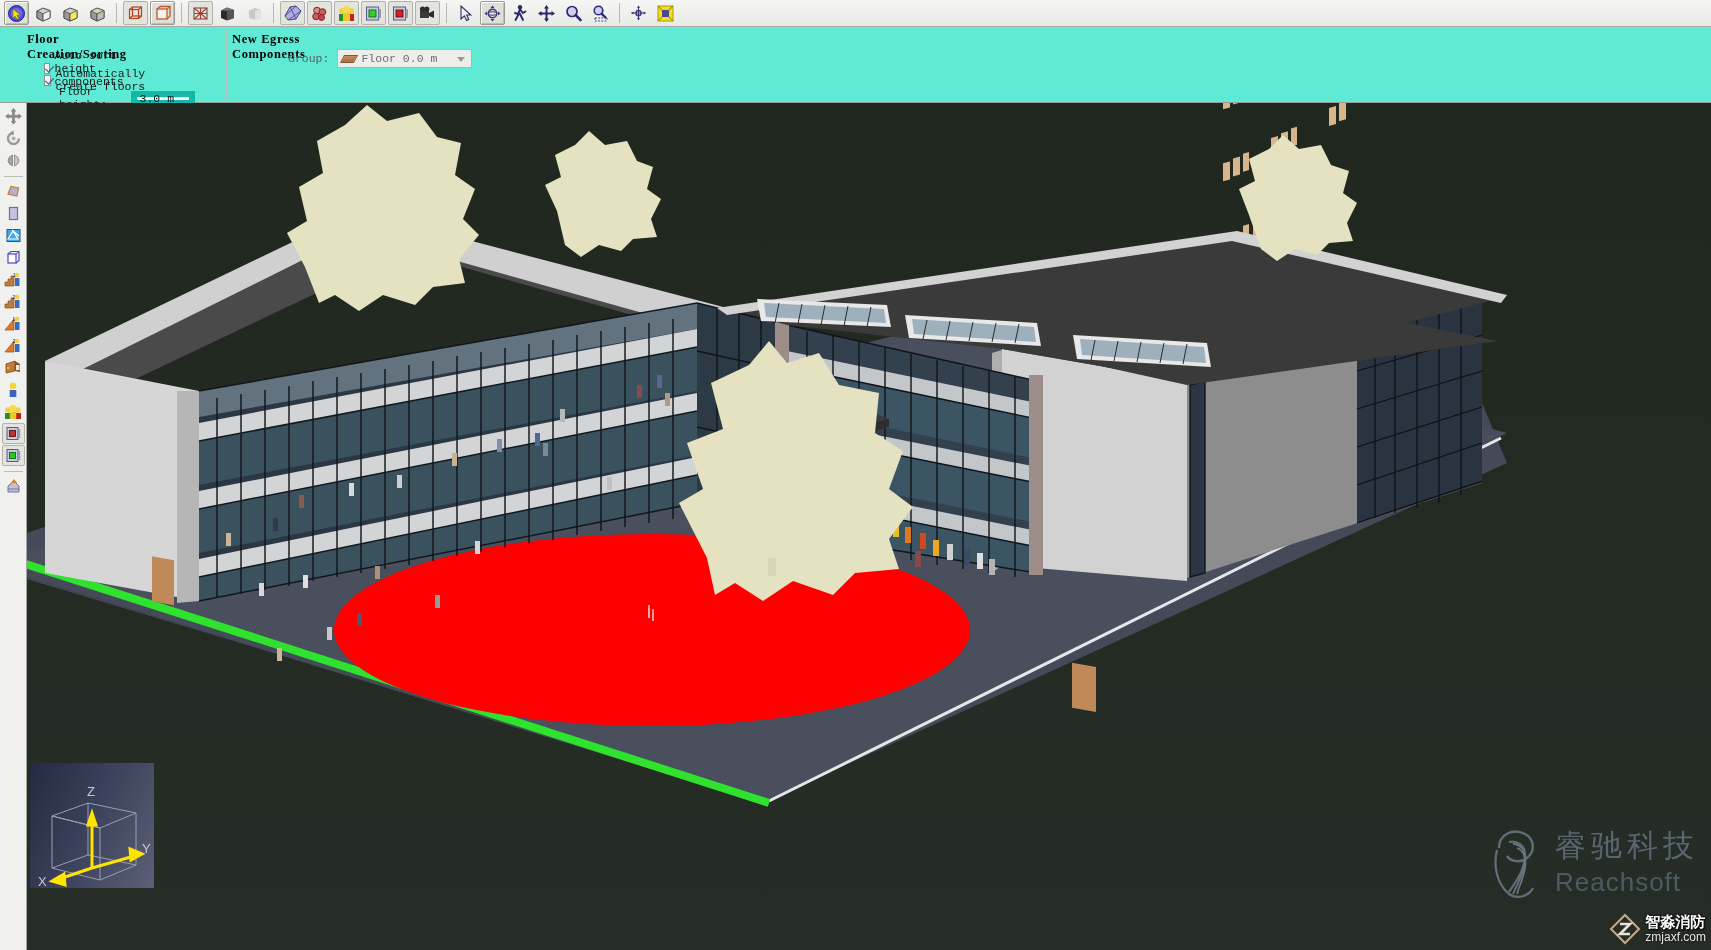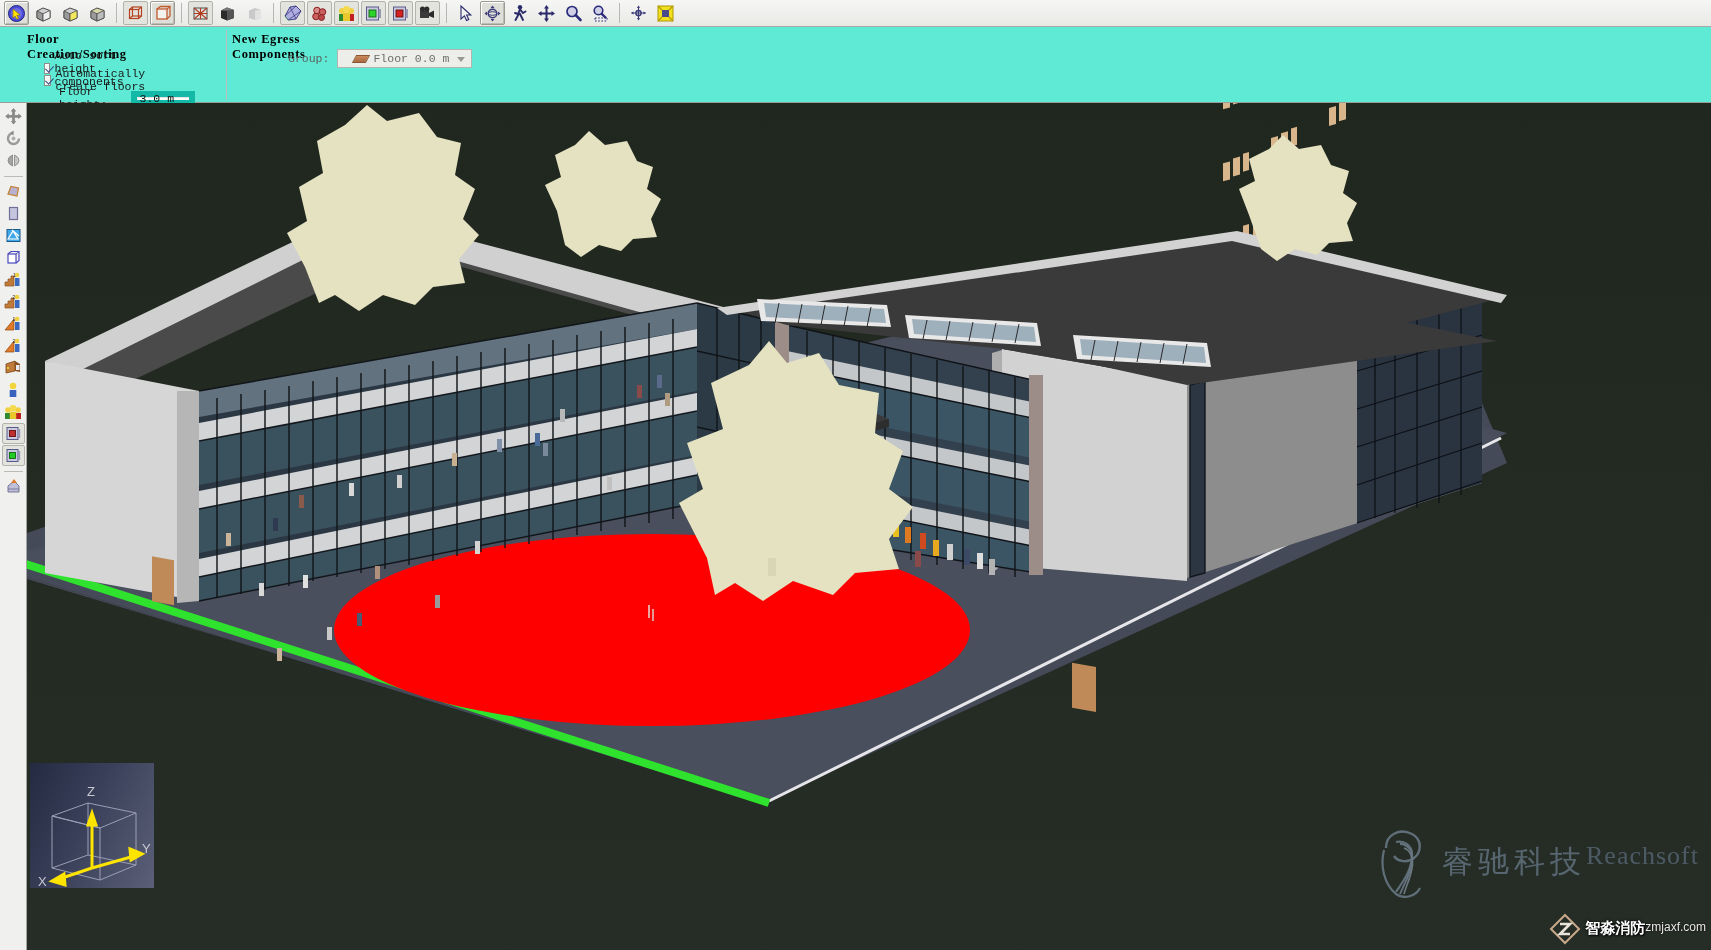--- a/index.html
+++ b/index.html
@@ -51,21 +51,21 @@
   .txtfield {
     background:#fff; border:6px solid #14b8a6; height:15px;
     font-family:"Liberation Mono", monospace; font-size:11.5px;
     padding:0 3px; display:flex; align-items:center; color:#111;
     box-shadow: inset 1px 1px 0 #e3e3e3;
   }
   .lbl-mono { font-family:"Liberation Mono", monospace; font-size:11.5px; color:#1a1a1a;}
   .combo {
     width:135px; height:19px; background:#ededea;
     border:1px solid #b4b4ae; display:flex; align-items:center;
-    padding-left:16px; gap:5px; color:#6e6e6e;
+    padding-left:4px; gap:5px; color:#6e6e6e;
     font-family:"Liberation Mono", monospace; font-size:11.5px;
     position:relative;
   }
   .combo .arrow {
     position:absolute; right:6px; top:7px;
     border-left:4px solid transparent; border-right:4px solid transparent;
     border-top:5px solid #9a9a95;
   }
   .floor-swatch { width:14px; height:8px; background:linear-gradient(#c98a5e,#a96a40);
     border:1px solid #8a5530; transform:skewX(-28deg); }
@@ -97,21 +97,21 @@
   }
   .axlabel { position:absolute; color:#c8c8d0; font-family:"Liberation Sans",sans-serif;
      font-size:13px; }
 
   
   #wm-reachsoft { position:absolute; right:12px; bottom:52px; display:flex;
     align-items:center; gap:10px; opacity:.55; }
   #wm-reachsoft .wm-cn { color:#7f95ad; font-size:31px; letter-spacing:5px;
     font-family:"DejaVu Sans", sans-serif; }
   #wm-reachsoft .wm-en { color:#6c8099; font-size:26px; letter-spacing:1px;
-    font-family:Liberation Serif, serif; }
+    font-family:Liberation Sans, sans-serif; }
   #wm-badge { position:absolute; right:5px; bottom:5px; display:flex; align-items:center; gap:4px; }
   #wm-badge .bd-cn { color:#fff; font-size:15px; font-weight:bold;
     font-family:"DejaVu Sans", sans-serif; text-shadow:0 0 3px #000,1px 1px 2px #000; }
   #wm-badge .bd-url { color:#e8e8e8; font-size:12px;
     font-family:"Liberation Sans", sans-serif; text-shadow:0 0 2px #000; }
 
   
   #cursor { position:absolute; left:620px; top:500px; width:12px; height:18px; }
 </style>
 </head>
@@ -687,30 +687,30 @@
   </div>
 
   <div id="wm-reachsoft">
     <svg width="58" height="72" viewBox="0 0 58 72">
       <path d="M12,22 C12,8 26,2 38,8 C48,13 48,26 40,32 C34,37 24,36 20,30" fill="none" stroke="#8fa5bd" stroke-width="2.4"></path>
       <path d="M22,16 C30,14 38,20 38,28 C38,44 30,54 22,66" fill="none" stroke="#8fa5bd" stroke-width="2.2"></path>
       <path d="M26,18 C34,18 40,26 38,36 C36,50 30,58 26,68" fill="none" stroke="#9ab0c8" stroke-width="1.8"></path>
       <path d="M30,22 C36,24 40,32 38,42 C36,54 32,60 30,68" fill="none" stroke="#a4b8ce" stroke-width="1.6"></path>
       <path d="M10,24 C6,40 10,58 22,68 C30,74 42,70 46,62" fill="none" stroke="#8fa5bd" stroke-width="2.2"></path>
     </svg>
-    <div style="display:flex;flex-direction:row;align-items:flex-start;">
+    <div style="display:flex;flex-direction:column;align-items:flex-start;">
       <span class="wm-cn">睿驰科技</span>
       <span class="wm-en">Reachsoft</span>
     </div>
   </div>
 
   <div id="wm-badge">
     <svg width="32" height="32" viewBox="0 0 32 32">
       <path d="M16,2 L30,16 L16,30 L2,16 Z" fill="none" stroke="#c7a98a" stroke-width="2"></path>
       <path d="M11,11 L21,11 L11,21 L21,21" fill="none" stroke="#e8e2d8" stroke-width="2.6"></path>
     </svg>
-    <div style="display:flex;flex-direction:row;align-items:flex-start;line-height:1.05;">
+    <div style="display:flex;flex-direction:column;align-items:flex-start;line-height:1.05;">
       <span class="bd-cn">智淼消防</span>
       <span class="bd-url">zmjaxf.com</span>
     </div>
   </div>
 
 </div>
 
 </body></html>

